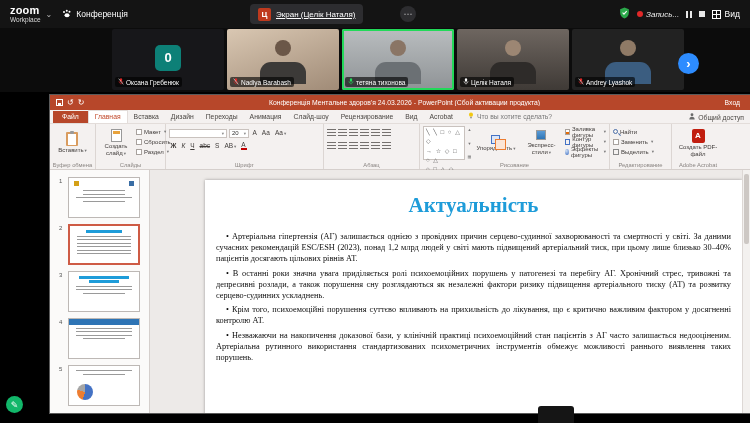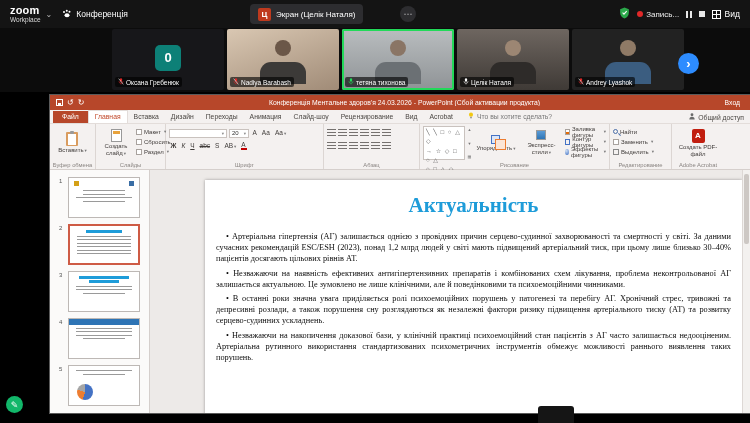--- a/index.html
+++ b/index.html
@@ -8,24 +8,24 @@
 
   
   .topbar { position:absolute; left:0; top:0; width:750px; height:28px; background:#141414; display:flex; align-items:center; color:#fff; }
   .zlogo { margin-left:10px; line-height:1; }
   .zlogo .t { font-weight:bold; font-size:11px; letter-spacing:.2px; }
   .zlogo .b { font-size:6.5px; color:#d8d8d8; margin-top:1px; }
   .chev { font-size:8px; color:#bbb; margin:0 10px 0 5px; }
   .meet-tab { display:flex; align-items:center; gap:4px; font-size:8.5px; color:#fff; }
   .share-pill { position:absolute; left:250px; top:4px; height:20px; background:#2d2d30; border-radius:4px; display:flex; align-items:center; gap:5px; padding:0 8px; }
   .app-badge { width:13px; height:13px; border-radius:2px; background:#BF3A1E; color:#fff; font-size:8px; font-weight:bold; display:grid; place-items:center; }
-  .share-pill .lbl { font-size:8px; color:#fff; }
+  .share-pill .lbl { font-size:8px; color:#fff;text-decoration:underline; }
   .more-btn { position:absolute; left:400px; top:6px; width:16px; height:16px; border-radius:50%; background:#2d2d30; color:#ddd; font-size:9px; display:grid; place-items:center; }
   .top-right { position:absolute; right:10px; top:0; height:28px; display:flex; align-items:center; gap:7px; }
-  .rec { display:flex; align-items:center; gap:3px; font-size:8px; color:#eee; }
+  .rec { display:flex; align-items:center; gap:3px; font-size:8px; color:#eee;font-style:italic; }
   .rec-dot { width:6px; height:6px; border-radius:50%; background:#E02828; }
   .pause-ic { display:flex; gap:1.5px; }
   .pause-ic i { display:block; width:2px; height:7px; background:#e8e8e8; }
   .stop-ic { width:6px; height:6px; background:#e8e8e8; }
   .view { display:flex; align-items:center; gap:4px; font-size:8.5px; color:#fff; }
   .grid-ic { width:9px; height:9px; border:1px solid #fff; position:relative; }
   .grid-ic::before { content:""; position:absolute; left:50%; top:0; bottom:0; width:1px; background:#fff; }
   .grid-ic::after { content:""; position:absolute; top:50%; left:0; right:0; height:1px; background:#fff; }
 
   
@@ -489,22 +489,22 @@
           <div class="mpie"></div>
         </div>
       </div>
     </div>
 
     <div class="editor">
       <div class="slide">
         <div class="s-title">Актуальність</div>
         <div class="s-body">
           <p>Артеріальна гіпертензія (АГ) залишається однією з провідних причин серцево-судинної захворюваності та смертності у світі. За даними сучасних рекомендацій ESC/ESH (2023), понад 1,2 млрд людей у світі мають підвищений артеріальний тиск, при цьому лише близько 30–40% пацієнтів досягають цільових рівнів АТ.</p>
-          <p>Незважаючи на наявність ефективних антигіпертензивних препаратів і комбінованих схем лікування, проблема неконтрольованої АГ залишається актуальною. Це зумовлено не лише клінічними, але й поведінковими та психоемоційними чинниками.</p>
           <p>В останні роки значна увага приділяється ролі психоемоційних порушень у патогенезі та перебігу АГ. Хронічний стрес, тривожні та депресивні розлади, а також порушення сну розглядаються як незалежні фактори ризику підвищення артеріального тиску (АТ) та розвитку серцево-судинних ускладнень.</p>
+          <p>Крім того, психоемоційні порушення суттєво впливають на прихильність до лікування, що є критично важливим фактором у досягненні контролю АТ.</p>
           <p>Незважаючи на накопичення доказової бази, у клінічній практиці психоемоційний стан пацієнтів з АГ часто залишається недооціненим. Артеріальна рутинного використання стандартизованих психометричних інструментів обмежує можливості раннього виявлення таких порушень.</p>
         </div>
       </div>
       <div class="vscroll">
         <div class="vthumb-bar"></div>
       </div>
     </div>
 
   </div>
 </div>

